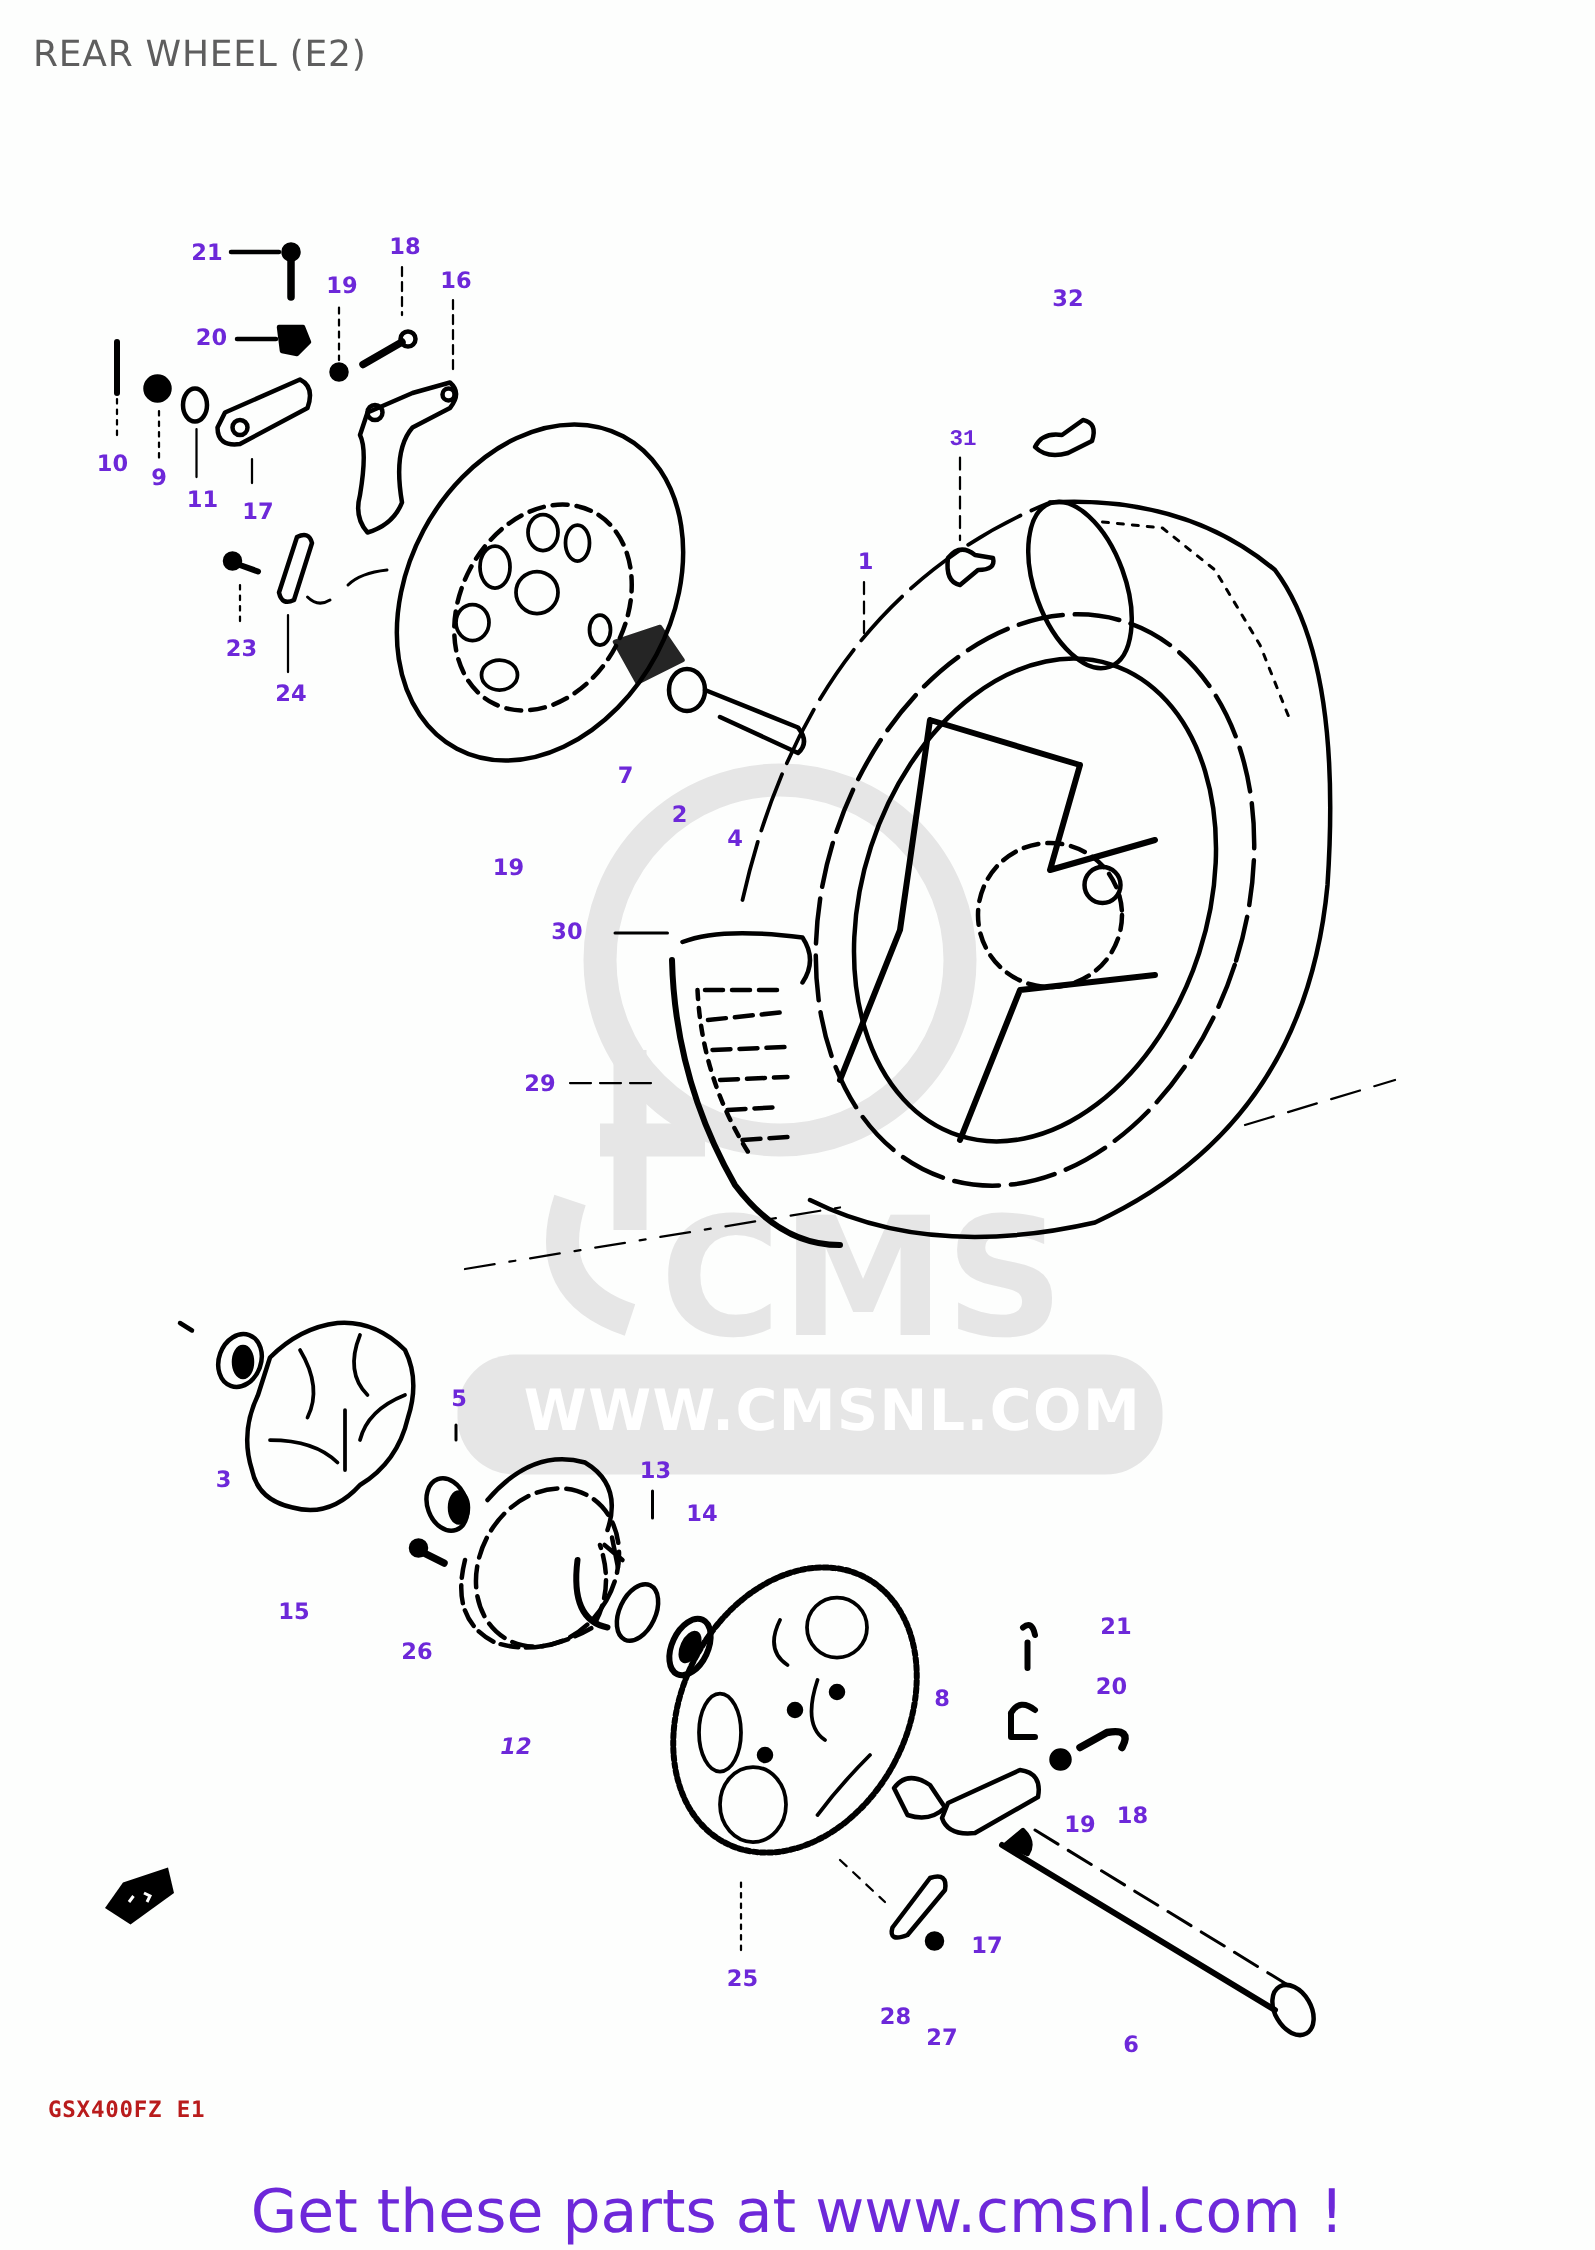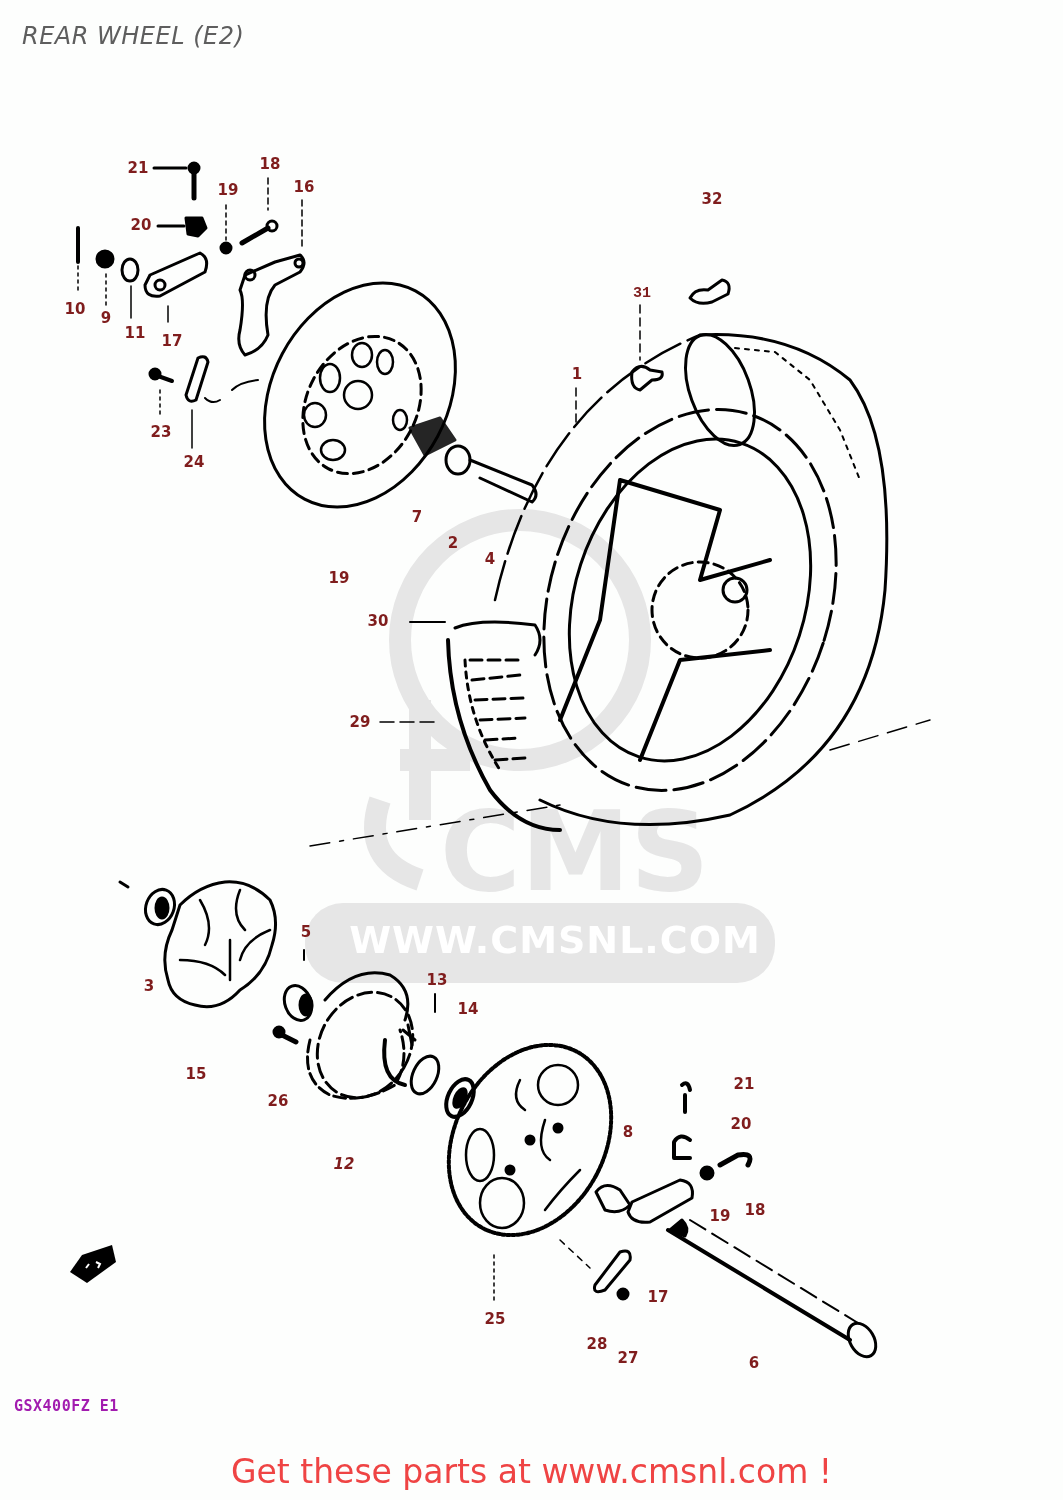--- a/index.html
+++ b/index.html
@@ -1,26 +1,26 @@
 <!DOCTYPE html>
 <html><head>
 <meta charset="utf-8">
 <style>
   html, body { margin: 0; padding: 0; background: #fdfefd; }
   body { width: 1063px; height: 1500px; position: relative; overflow: hidden;
          font-family: "DejaVu Sans", sans-serif; }
   .page-title { position: absolute; left: 22px; top: 22px; font-size: 24px;
-                color: #5e5e5e; letter-spacing: 0.5px; font-family: "DejaVu Sans", sans-serif; font-style: italic; }
+                color: #5e5e5e; letter-spacing: 0.5px; font-family: "DejaVu Sans", sans-serif; }
   .diagram { position: absolute; left: 0; top: 0; width: 1063px; height: 1500px; }
   .callout { position: absolute; font-family: "DejaVu Sans", sans-serif; font-weight: bold;
-             font-size: 15px; color: #7f1d1d; transform: translate(-50%, -50%); white-space: nowrap; }
-  .model-code { position: absolute; left: 14px; top: 1397px; font-family: "DejaVu Sans Mono", monospace;
-                font-weight: bold; font-size: 15px; color: #a21caf; letter-spacing: 0.5px; }
+             font-size: 15px; color: #6d28d9; transform: translate(-50%, -50%); white-space: nowrap; }
+  .model-code { position: absolute; left: 32px; top: 1397px; font-family: "DejaVu Sans Mono", monospace;
+                font-weight: bold; font-size: 15px; color: #b91c1c; letter-spacing: 0.5px; }
   .footer-link { position: absolute; left: 0; width: 1063px; top: 1452px; text-align: center;
-                 font-size: 33px; color: #ef4444; text-decoration: none; font-family: "DejaVu Sans", sans-serif; }
+                 font-size: 40px; color: #6d28d9; text-decoration: none; font-family: "DejaVu Sans", sans-serif; }
   .footer-link span { cursor: pointer; }
   .watermark-text { position: absolute; left: 330px; top: 918px; width: 450px; text-align: center;
                     font-family: "DejaVu Sans", sans-serif; font-weight: bold; font-size: 38px;
                     color: #ffffff; letter-spacing: 1px; }
 </style>
 </head>
 <body>
 
 <div class="page-title">REAR WHEEL (E2)</div>
 

